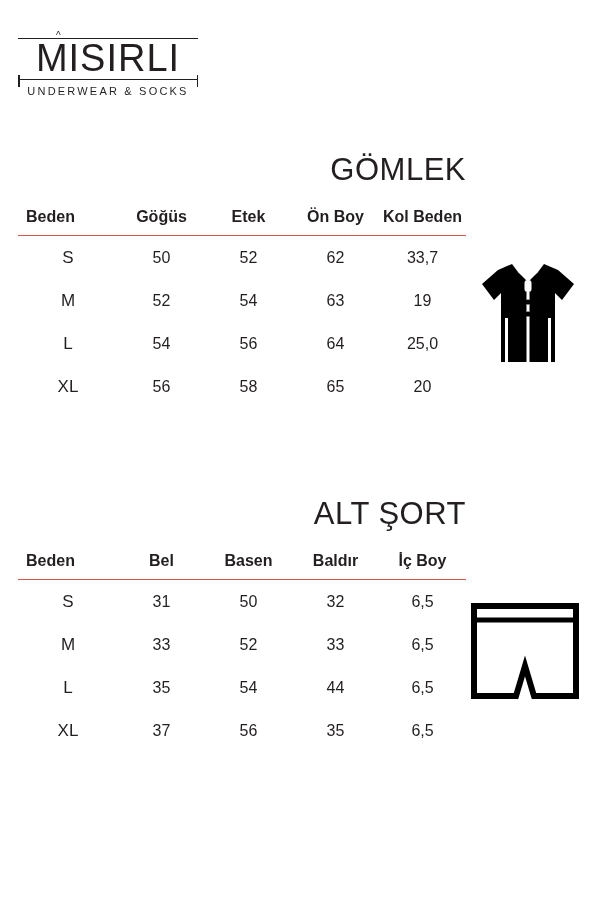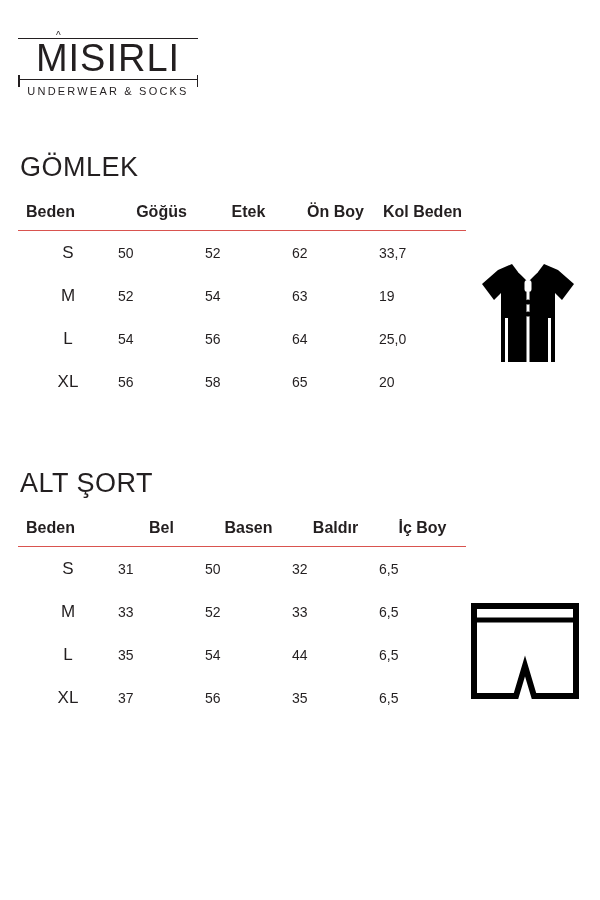--- a/index.html
+++ b/index.html
@@ -82,28 +82,29 @@
     color: #231f20;
   }
 
   
   .section {
     position: absolute;
     left: 18px;
     width: 448px;
   }
   #section-top { top: 152px; }
-  #section-bottom { top: 468px; }
+  #section-bottom { top: 496px; }
 
   .section-title {
-    font-size: 27px;
+    font-size: 31px;
     font-weight: 400;
     letter-spacing: 0.5px;
     color: #231f20;
     margin: 0 0 16px 2px;
+    text-align: right;
   }
 
   table.size-table {
     width: 100%;
     border-collapse: collapse;
     table-layout: fixed;
   }
   table.size-table th {
     font-size: 16px;
     font-weight: 700;
@@ -117,22 +118,23 @@
   table.size-table th.col-beden,
   table.size-table td.col-beden {
     text-align: center;
     width: 100px;
   }
   table.size-table th.col-beden {
     text-align: left;
     padding-left: 8px;
   }
   table.size-table td {
-    font-size: 14px;
-    color: #231f20;
+    font-size: 16px;
+    color: #231f20;
+    text-align: center;
     padding: 11.5px 0;
   }
   table.size-table td.size-label {
     font-size: 17px;
   }
 
   
   .illus {
     position: absolute;
   }

